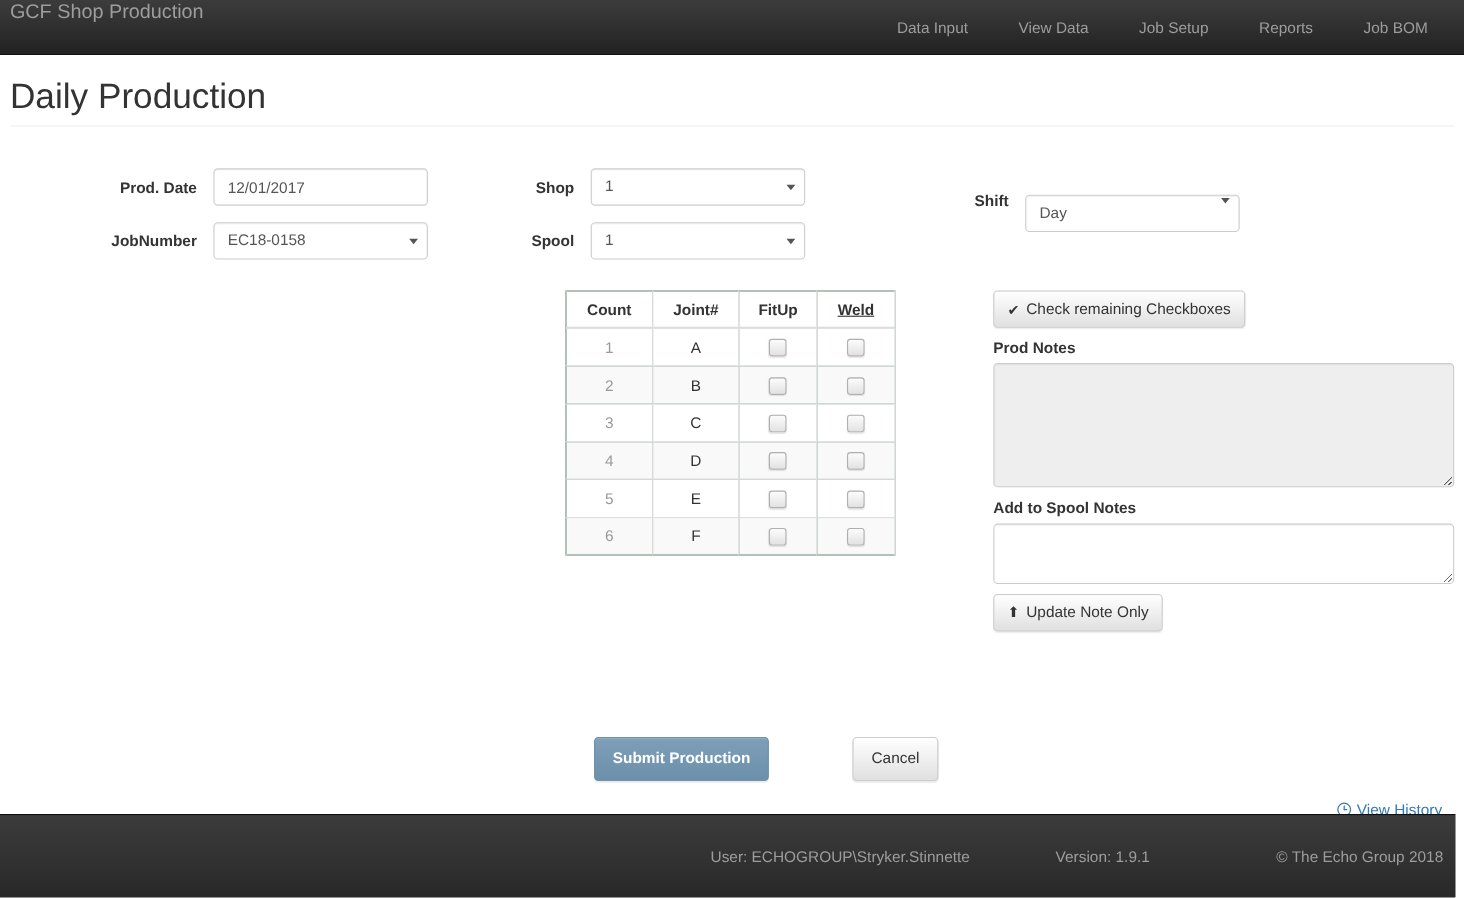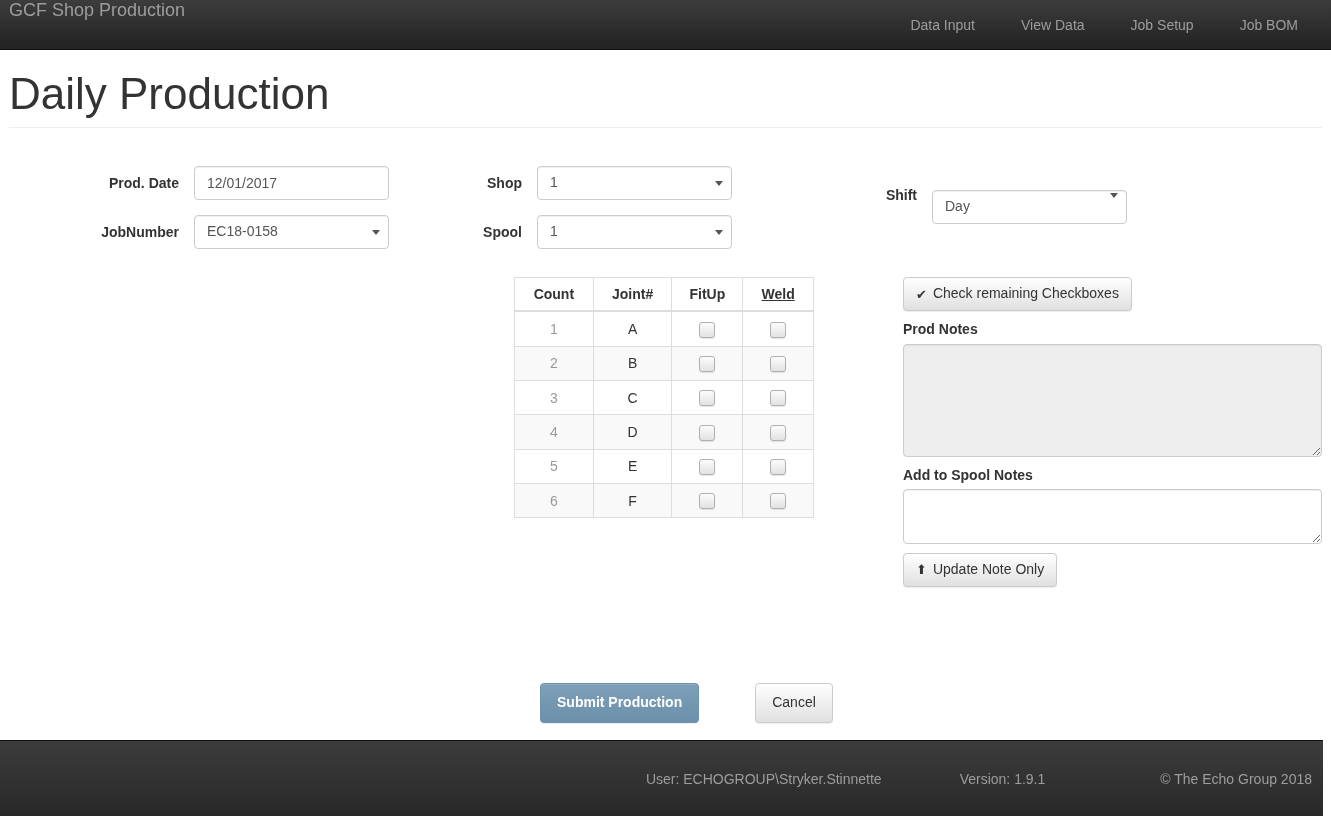--- a/index.html
+++ b/index.html
@@ -56,21 +56,21 @@
   .container {
     padding: 0 9px;
   }
   .page-header {
     padding-bottom: 9px;
     margin: 20px 0 18px 0;
     border-bottom: 1px solid #eeeeee;
   }
   .page-header h1 {
     margin: 0;
-    font-size: 44px;
+    font-size: 32px;
     font-weight: normal;
     color: #333333;
     line-height: 1.1;
   }
 
   
   .form-area {
     padding-top: 20px;
   }
   .form-row {
@@ -272,21 +272,21 @@
     background-color: #ffffff;
     height: 55px;
   }
 
   
   .actions {
     margin-top: 96px;
     padding-left: 531px;
     display: flex;
     align-items: flex-start;
-    gap: 56px;
+    gap: 76px;
   }
 
   
   .history-row {
     margin-top: 18px;
     padding-right: 11px;
     text-align: right;
   }
   .history-link {
     color: #337ab7;
@@ -320,20 +320,21 @@
 </style>
 </head>
 <body>
 
 <div class="navbar">
   <span class="navbar-brand">GCF Shop Production</span>
   <div class="navbar-nav">
     <a class="nav-item">Data Input</a>
     <a class="nav-item">View Data</a>
     <a class="nav-item">Job Setup</a>
+    <a class="nav-item">Reports</a>
     <a class="nav-item">Job BOM</a>
   </div>
 </div>
 
 <div class="container">
 
   <div class="page-header">
     <h1>Daily Production</h1>
   </div>
 

